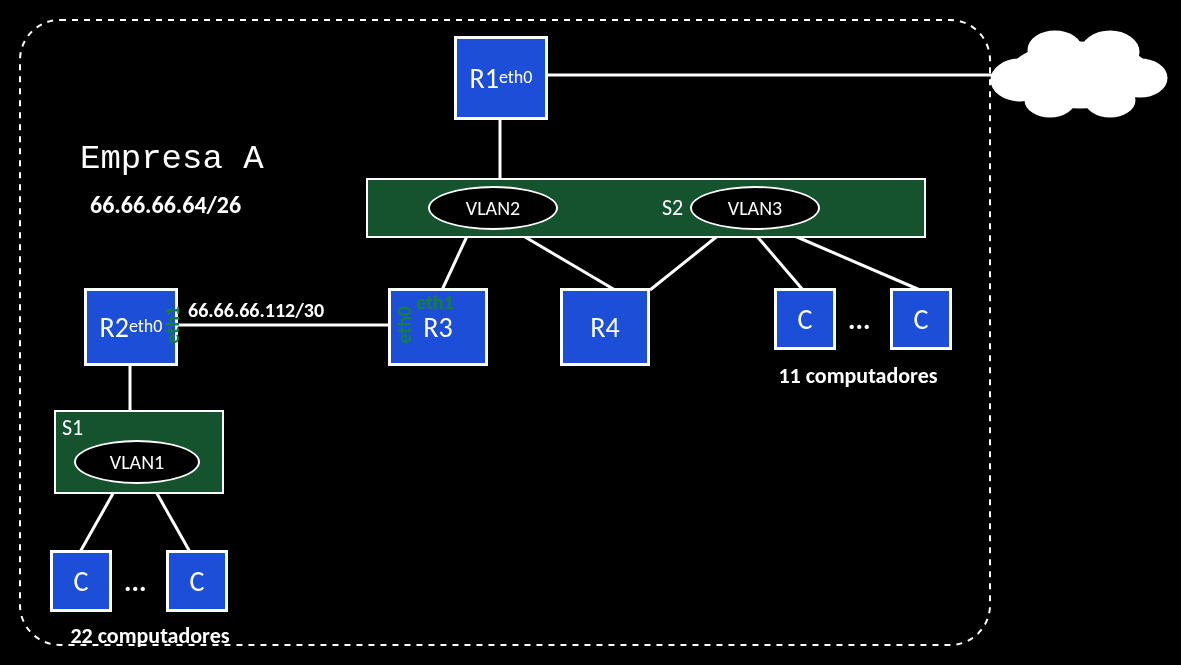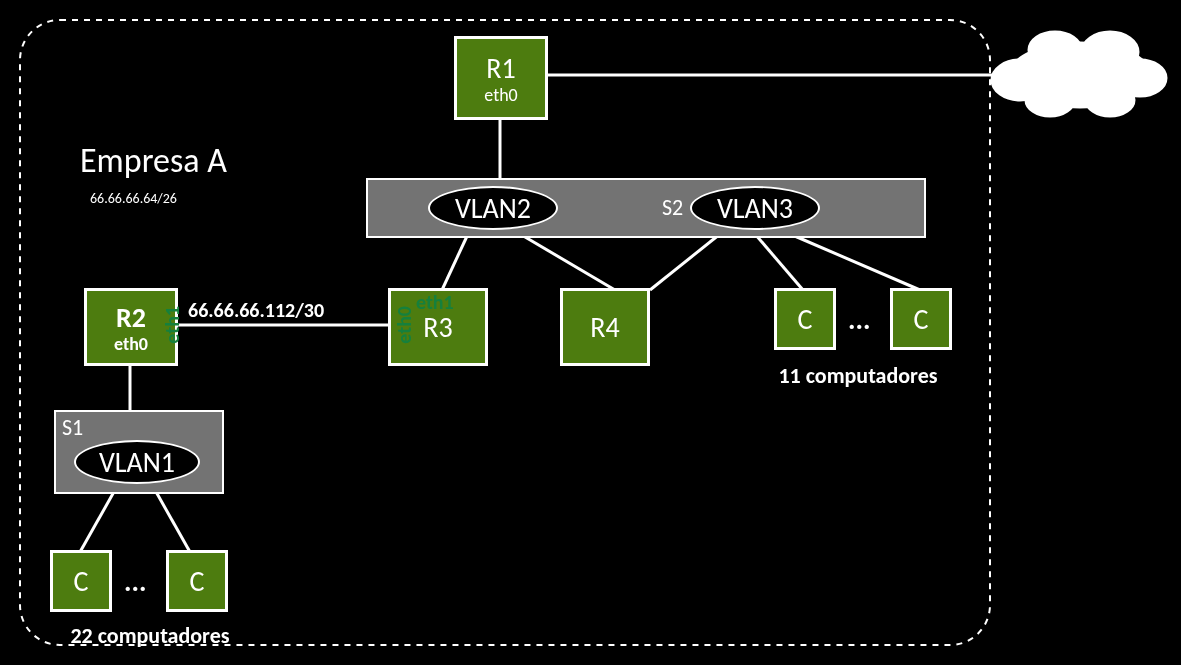--- a/index.html
+++ b/index.html
@@ -10,47 +10,47 @@
     background: #000;
     color: #fff;
     font-family: Calibri, Arial, sans-serif;
     position: relative;
     overflow: hidden;
   }
   svg.wires { position: absolute; left: 0; top: 0; width: 1181px; height: 665px; pointer-events: none; }
   .node-box {
     position: absolute;
     border: 3px solid #fff;
-    background: #4d7c0f;
+    background: #1d4ed8;
     display: flex;
-    flex-direction: column;
+    flex-direction: row;
     align-items: center;
     justify-content: center;
     font-size: 28px;
   }
   .node-box .sub { font-size: 18px; margin-top: -2px; }
   .switch-box {
     position: absolute;
     border: 2px solid #fff;
-    background: #737373;
+    background: #14532d;
   }
   .switch-label { position: absolute; font-size: 22px; }
   .ellipse {
     position: absolute;
     border: 2px solid #fff;
     border-radius: 50%;
     display: flex;
     align-items: center;
     justify-content: center;
-    font-size: 28px;
+    font-size: 20px;
     background: #000;
   }
   .text-free { position: absolute; }
   .title { font-size: 34px; }
-  .subnet-title { font-size: 14px; font-weight: normal; }
+  .subnet-title { font-size: 24px; font-weight: bold; }
   .link-label { font-size: 20px; font-weight: bold; }
   .count-label { font-size: 22px; font-weight: bold; text-align: center; }
   .iface { position: absolute; font-size: 20px; color: #15803d; font-weight: bold; }
   .iface.vert { writing-mode: vertical-rl; transform: rotate(180deg); }
   .dots { position: absolute; font-size: 28px; font-weight: bold; }
 </style>
 </head>
 <body>
 
 <svg class="wires" viewBox="0 0 1181 665">
@@ -79,21 +79,21 @@
   <line x1="790" y1="234" x2="920" y2="290" stroke="#fff" stroke-width="3"></line>
 
   <line x1="176" y1="325" x2="390" y2="325" stroke="#fff" stroke-width="3"></line>
 
   <line x1="130" y1="366" x2="130" y2="410" stroke="#fff" stroke-width="3"></line>
 
   <line x1="115" y1="490" x2="80" y2="552" stroke="#fff" stroke-width="3"></line>
   <line x1="155" y1="490" x2="190" y2="552" stroke="#fff" stroke-width="3"></line>
 </svg>
 
-<div class="text-free title" style="left:80px; top:140px;">Empresa A</div>
+<div class="text-free title" style="left:80px; top:140px;font-family:Liberation Mono, monospace;">Empresa A</div>
 <div class="text-free subnet-title" style="left:90px; top:190px;">66.66.66.64/26</div>
 
 <div class="node-box" style="left:454px; top:36px; width:94px; height:84px;">
   <div>R1</div>
   <div class="sub">eth0</div>
 </div>
 
 <div class="switch-box" style="left:366px; top:178px; width:560px; height:60px;">
   <div class="switch-label" style="left:294px; top:14px;">S2</div>
 </div>
@@ -116,21 +116,21 @@
 
 <div class="node-box" style="left:774px; top:288px; width:62px; height:62px;">
   <div>C</div>
 </div>
 <div class="dots" style="left:848px; top:302px;">...</div>
 <div class="node-box" style="left:890px; top:288px; width:62px; height:62px;">
   <div>C</div>
 </div>
 <div class="text-free count-label" style="left:748px; top:362px; width:220px;">11 computadores</div>
 
-<div class="node-box" style="left:84px; top:288px; width:94px; height:78px;font-weight:bold;">
+<div class="node-box" style="left:84px; top:288px; width:94px; height:78px;">
   <div>R2</div>
   <div class="sub">eth0</div>
 </div>
 <div class="iface vert" style="left:160px; top:306px;">eth1</div>
 
 <div class="text-free link-label" style="left:188px; top:298px;">66.66.66.112/30</div>
 
 <div class="switch-box" style="left:54px; top:410px; width:170px; height:84px;">
   <div class="switch-label" style="left:6px; top:2px;">S1</div>
 </div>

